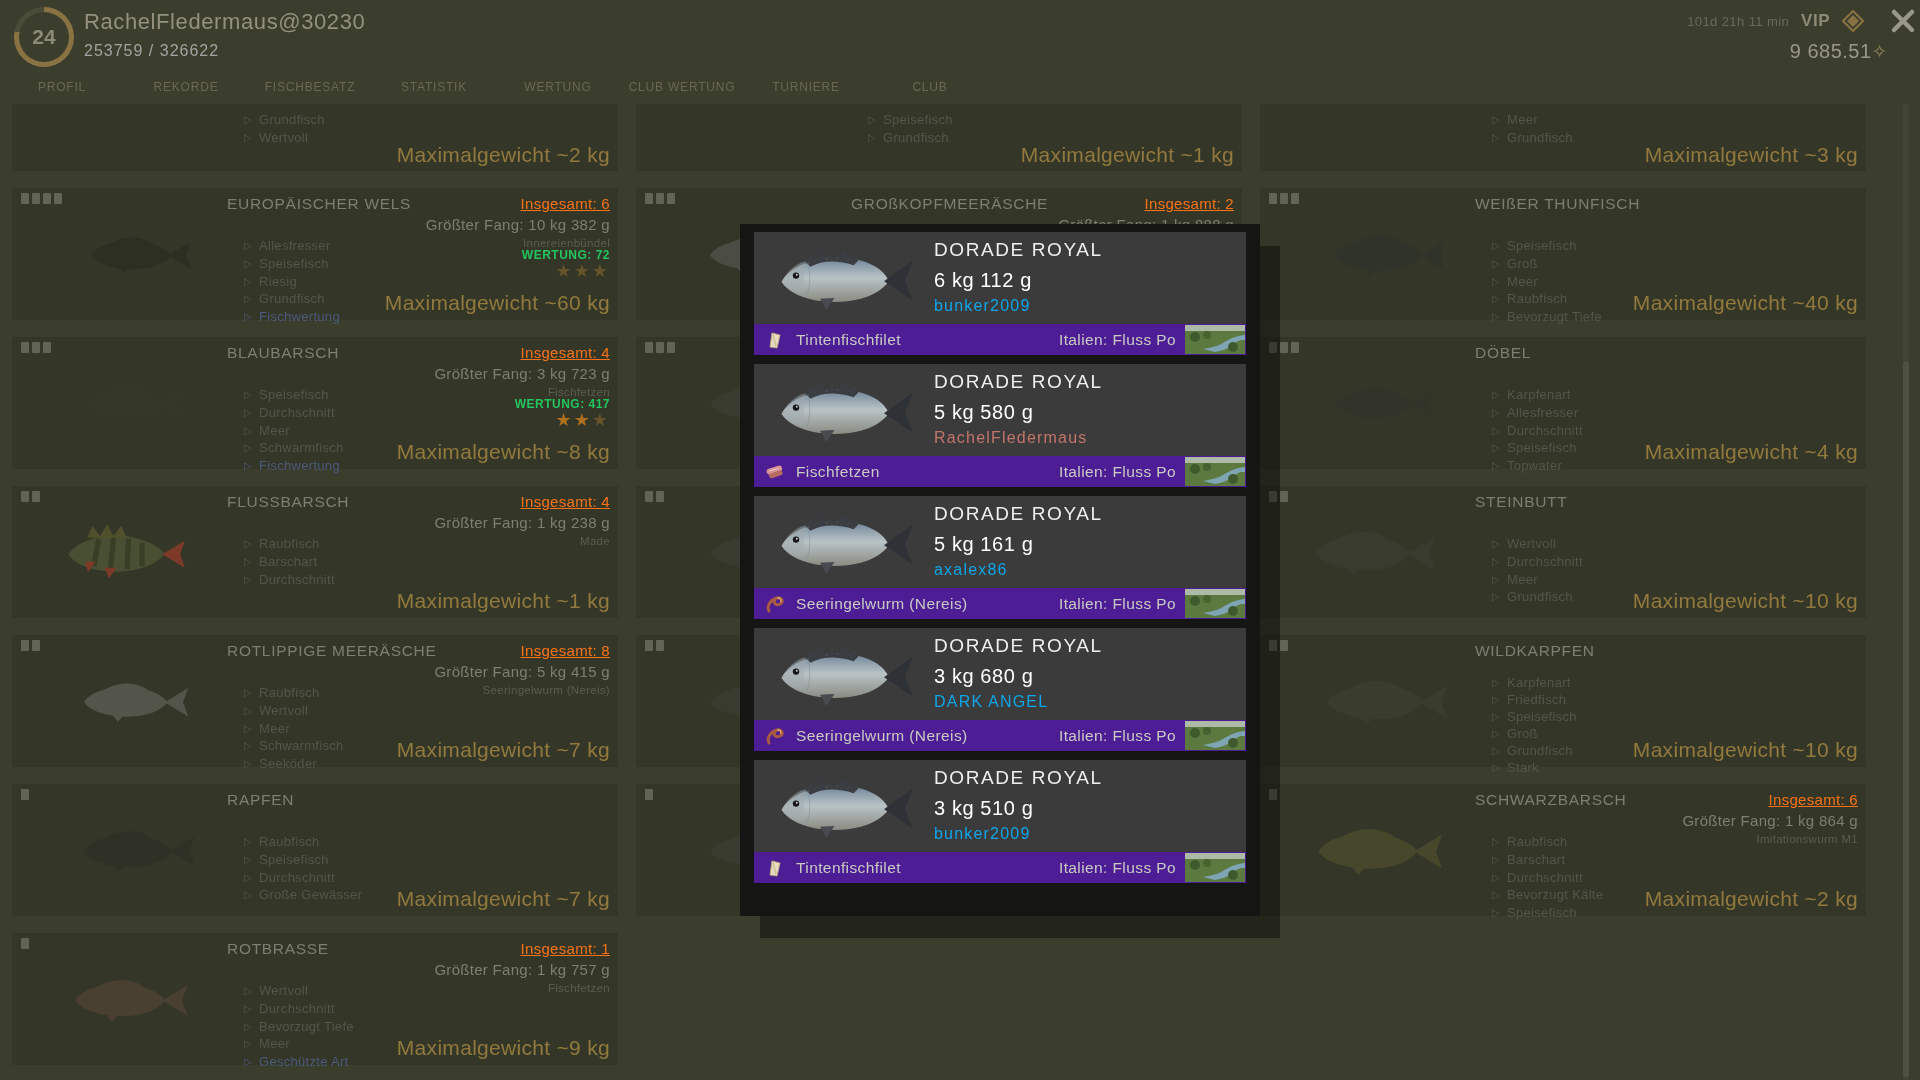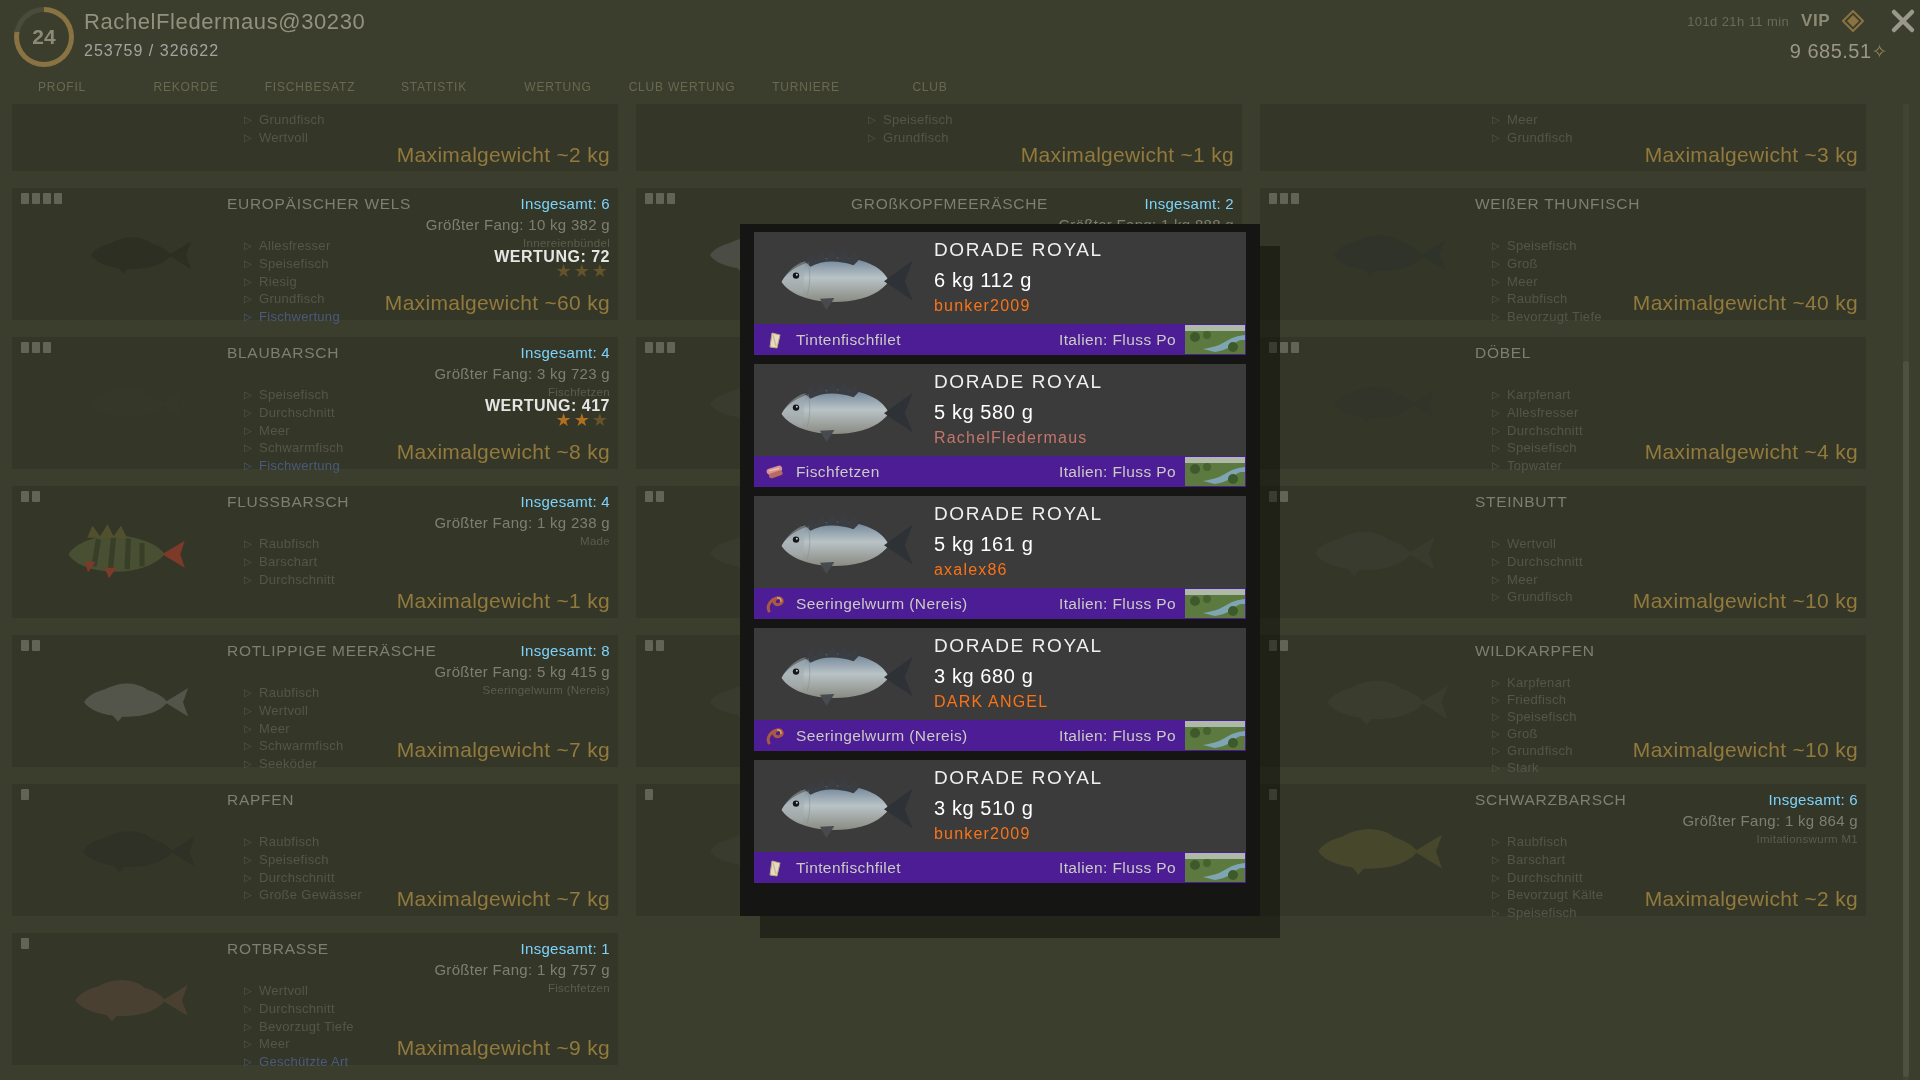--- a/index.html
+++ b/index.html
@@ -39,42 +39,42 @@
   .fish { position:absolute; left:34px; top:50%; transform:translateY(-50%); opacity:.85; }
   .ctitle { position:absolute; left:215px; top:7px; font-size:15.5px; letter-spacing:.7px; color:#7d7f72; white-space:nowrap; }
   .tags { position:absolute; left:232px; top:50px; }
   .card.partial .tags { top:8px; }
   .tags.dense { top:40px; }
   .tag { font-size:13px; line-height:16.8px; color:#53564a; letter-spacing:.3px; }
   .tags.dense .tag { line-height:16px; }
   .tag::before { content:"▷"; font-size:10px; margin-right:7px; position:relative; top:-1px; }
   .tag.blue { color:#4b5a7d; }
   .info { position:absolute; right:8px; top:7px; text-align:right; }
-  .total { font-size:15px; color:#7dd3fc; letter-spacing:.3px; }
+  .total { font-size:15px; color:#f97316; letter-spacing:.3px;text-decoration:underline; }
   .biggest { font-size:15px; color:#7d7f72; letter-spacing:.3px; margin-top:4px; }
   .cbait { font-size:11.5px; color:#5a5d4f; margin-top:4px; letter-spacing:.3px; }
-  .rating { position:absolute; right:8px; top:60px; font-size:16px; font-weight:bold; color:#e5e5e5; letter-spacing:.5px;margin-left:27px; }
+  .rating { position:absolute; right:8px; top:60px; font-size:12px; font-weight:bold; color:#22c55e; letter-spacing:.5px;margin-left:27px; }
   .stars { position:absolute; right:8px; top:72px; font-size:18px; letter-spacing:2px; }
   .star.f { color:#b06f1f; }
   .star.d { color:#66532a; }
   .max { position:absolute; right:8px; bottom:5px; font-size:21px; color:#92793d; letter-spacing:.3px; }
   .card.partial .max { bottom:4px; }
   
   .sb-track { position:absolute; right:11px; top:104px; bottom:0; width:6px; background:rgba(255,255,255,.03); }
   .sb-thumb { position:absolute; right:11px; top:361px; height:716px; width:6px; background:#4e5140; border-radius:3px; }
   
   .modal { position:absolute; left:740px; top:224px; width:520px; height:692px;
     background:#151514; padding:8px 14px; box-shadow:20px 22px 0 rgba(0,0,0,.40);
     display:flex; flex-direction:column; gap:9px; }
   .entry { flex:0 0 auto; }
   .photo { position:relative; height:92px; background:#3b3b3b; }
   .dfish { position:absolute; left:10px; top:4px; }
   .sp { position:absolute; left:180px; top:7px; font-size:19px; color:#f0efed; letter-spacing:1.6px; white-space:nowrap; }
   .wt { position:absolute; left:180px; top:37px; font-size:20px; font-weight:normal; color:#ffffff; letter-spacing:.6px; }
-  .pl { position:absolute; left:180px; top:65px; font-size:16px; color:#f97316; letter-spacing:1.2px; }
+  .pl { position:absolute; left:180px; top:65px; font-size:16px; color:#0ea5e9; letter-spacing:1.2px; }
   .pl.self { color:#c4756b; }
   .baitbar { position:relative; height:31px; background:#4c1d95; display:flex; align-items:center; padding-left:10px; }
   .bicon { margin-right:10px; flex:0 0 auto; }
   .bname { font-size:15.5px; color:#cbcbc3; letter-spacing:.4px; }
   .loc { position:absolute; right:70px; font-size:15.5px; color:#cbcbc3; letter-spacing:.4px; }
   .lthumb { position:absolute; right:1px; top:1px; }
   svg.icon { display:block; }
 </style>
 </head>
 <body>

